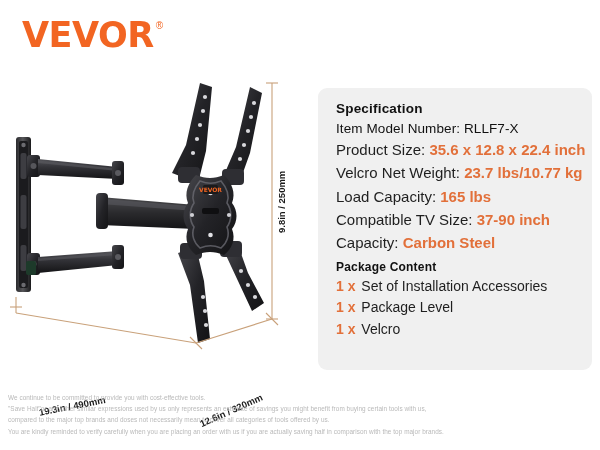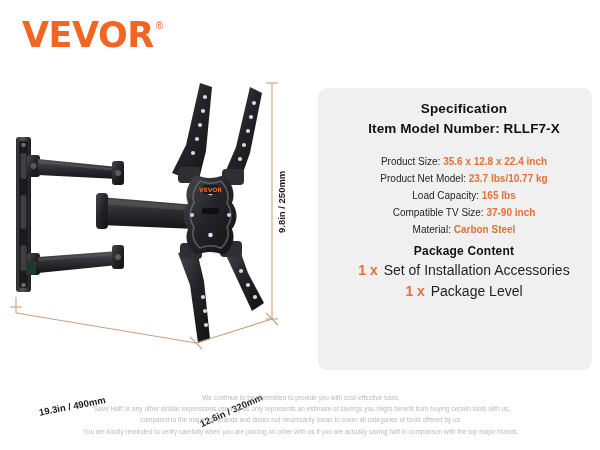--- a/index.html
+++ b/index.html
@@ -11,21 +11,20 @@
     height: 450px;
     background: #ffffff;
     font-family: "Liberation Sans", sans-serif;
     position: relative;
     overflow: hidden;
   }
   .page {
     position: relative;
     width: 600px;
     height: 450px;
-    text-align: center;
   }
 
   
   .brand {
     position: absolute;
     left: 22px;
     top: 18px;
     display: flex;
     align-items: flex-start;
   }
@@ -101,27 +100,27 @@
   }
   .spec-heading {
     font-size: 13.5px;
     font-weight: bold;
     color: #111111;
     letter-spacing: 0.2px;
     margin-bottom: 5px;
   }
   .spec-model {
     font-size: 13.5px;
-    font-weight: bold;
+    font-weight: normal;
     color: #111111;
     letter-spacing: 0.1px;
-    margin-bottom: 20px;
+    margin-bottom: 5px;
   }
   .spec-row {
-    font-size: 10px;
+    font-size: 15px;
     color: #1f1f1f;
     margin-bottom: 4.5px;
     line-height: 1.25;
     white-space: nowrap;
   }
   .spec-value {
     color: #E2703A;
     font-weight: bold;
   }
   .pkg-heading {
@@ -317,45 +316,49 @@
     <div class="spec-model">
       <span>Item Model Number:</span>
       <span>RLLF7-X</span>
     </div>
 
     <div class="spec-row">
       <span>Product Size:</span>
       <span class="spec-value">35.6 x 12.8 x 22.4 inch</span>
     </div>
     <div class="spec-row">
-      <span>Product Net Model:</span>
+      <span>Velcro Net Weight:</span>
       <span class="spec-value">23.7 lbs/10.77 kg</span>
     </div>
     <div class="spec-row">
       <span>Load Capacity:</span>
       <span class="spec-value">165 lbs</span>
     </div>
     <div class="spec-row">
       <span>Compatible TV Size:</span>
       <span class="spec-value">37-90 inch</span>
     </div>
     <div class="spec-row">
-      <span>Material:</span>
+      <span>Capacity:</span>
       <span class="spec-value">Carbon Steel</span>
     </div>
 
     <div class="pkg-heading">Package Content</div>
 
     <div class="pkg-row">
       <span class="pkg-qty">1 x</span>
       <span>Set of Installation Accessories</span>
     </div>
     <div class="pkg-row">
       <span class="pkg-qty">1 x</span>
       <span>Package Level</span>
+    </div>
+    <div class="pkg-row">
+      <span class="pkg-qty">1 x</span>
+      <span>Velcro</span>
     </div>
   </div>
 
   <div class="disclaimer">
     <div class="disclaimer-line">We continue to be committed to provide you with cost-effective tools.</div>
     <div class="disclaimer-line">"Save Half"or any other similar expressions used by us only represents an estimate of savings you might benefit from buying certain tools with us,</div>
     <div class="disclaimer-line">compared to the major top brands and doses not necessarily mean to cover all categories of tools offered by us.</div>
     <div class="disclaimer-line">You are kindly reminded to verify carefully when you are placing an order with us if you are actually saving half in comparison with the top major brands.</div>
   </div>
 

